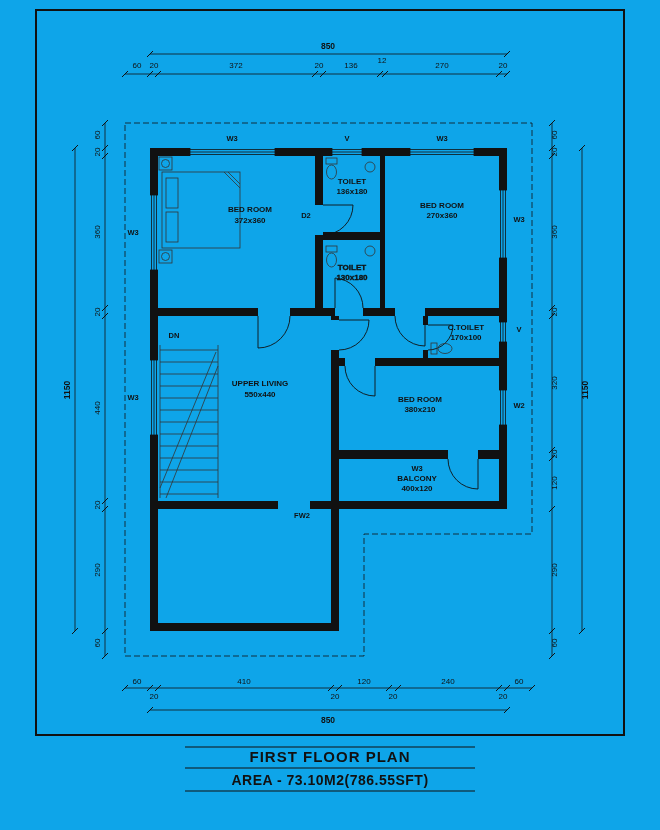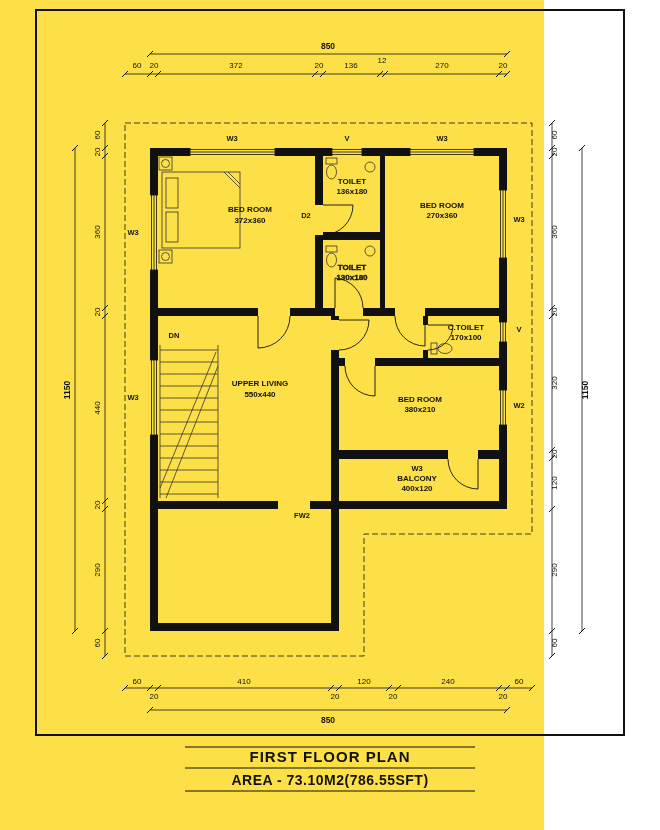--- a/index.html
+++ b/index.html
@@ -1,16 +1,16 @@
 <!DOCTYPE html>
 <html><head>
 <meta charset="utf-8">
 <style>
   html,body{margin:0;padding:0;background:#fff;}
-  .page{position:relative;width:544px;height:830px;background:#fde047;font-family:"Liberation Sans",sans-serif;}
+  .page{position:relative;width:660px;height:830px;background:#0ea5e9;font-family:"Liberation Sans",sans-serif;}
   svg text{fill:#111;font-family:"Liberation Sans",sans-serif;}
   .dim{font-size:8px;}
   .dimlg{font-size:8.5px;font-weight:bold;}
   .room{font-size:8px;font-weight:bold;}
   .roomxb{font-size:8px;font-weight:bold;stroke:#111;stroke-width:0.35;}
   .mark{font-size:7.5px;font-weight:bold;}
   .title{font-size:15px;font-weight:bold;letter-spacing:1px;}
   .area{font-size:14px;font-weight:bold;letter-spacing:0.5px;}
   .thin{stroke:#111;stroke-width:0.8;fill:none;}
   .tick{stroke:#111;stroke-width:1;fill:none;}

